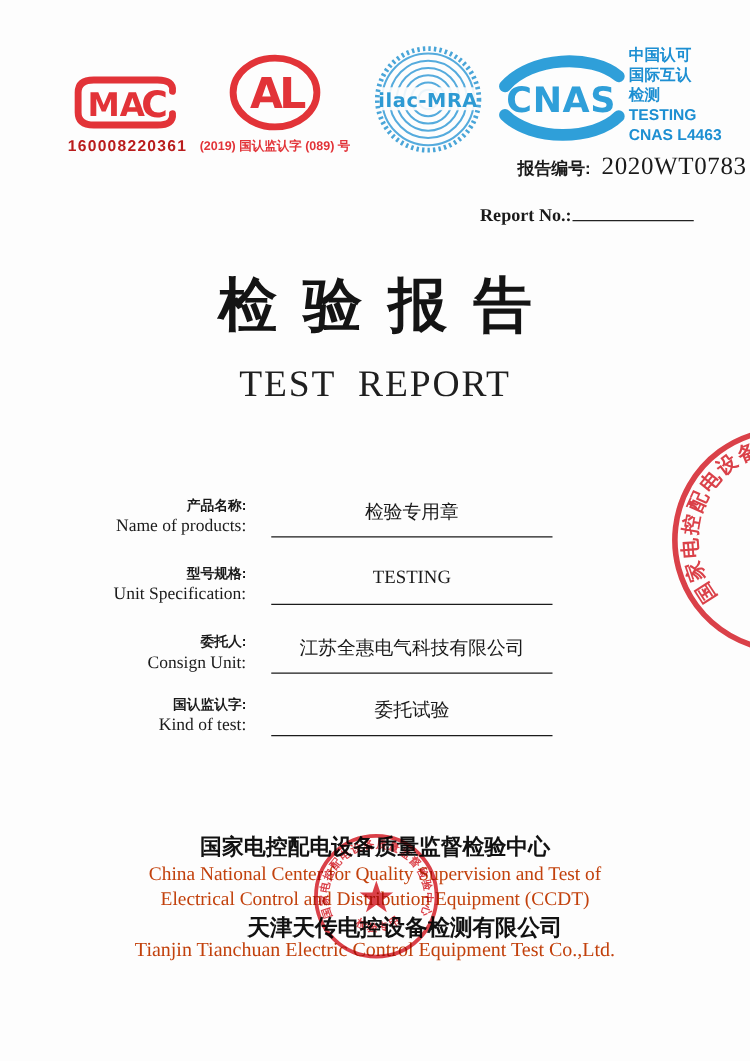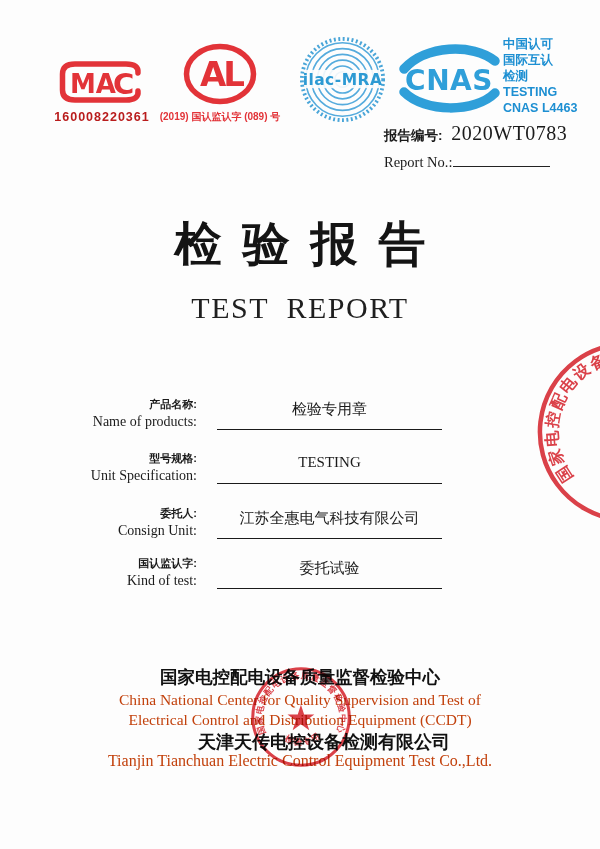--- a/index.html
+++ b/index.html
@@ -12,23 +12,23 @@
   .cma-num   { left:50px; top:110px; width:104px; text-align:center;
                font-size:12.5px; font-weight:700; letter-spacing:1px; color:#b91c1c; }
   .cal-cap   { left:155px; top:110px; width:130px; text-align:center;
                font-size:10px;  font-weight:700; color:#e23338; white-space:nowrap; }
   .cnas-side { left:503px; top:36px; color:#1d8fd2; font-weight:700; font-size:12.5px; line-height:16px; }
   .cnas-side div { white-space:nowrap; }
 
   
   .report-no { left:384px; top:122px; font-size:13.5px; }
   .report-no .l1 { white-space:nowrap; }
-  .report-no .zh { font-weight:700; }
+  .report-no .zh { font-weight:700;margin-left:30px; }
   .report-no .val { font-family:"Liberation Serif", serif; font-size:20px; letter-spacing:.5px; margin-left:5px; }
-  .report-no .l2 { margin-top:9px; font-family:"Liberation Serif", serif; font-size:14.5px; white-space:nowrap; }
+  .report-no .l2 { margin-top:20px; font-family:"Liberation Serif", serif; font-size:14.5px; white-space:nowrap;font-weight:bold; }
   .report-no .uline { display:inline-block; width:97px; border-bottom:1.8px solid #222; height:11px; margin-left:1px; }
 
   
   .title-zh { top:213px; left:0; width:100%; text-align:center; font-size:47px; font-weight:700;
               letter-spacing:21px; text-indent:21px; color:#141414; }
   .title-en { top:291px; left:0; width:100%; text-align:center;
               font-family:"Liberation Serif", serif; font-size:30px; letter-spacing:1.5px;
               word-spacing:9px; color:#1f1f1f; }
 
   

